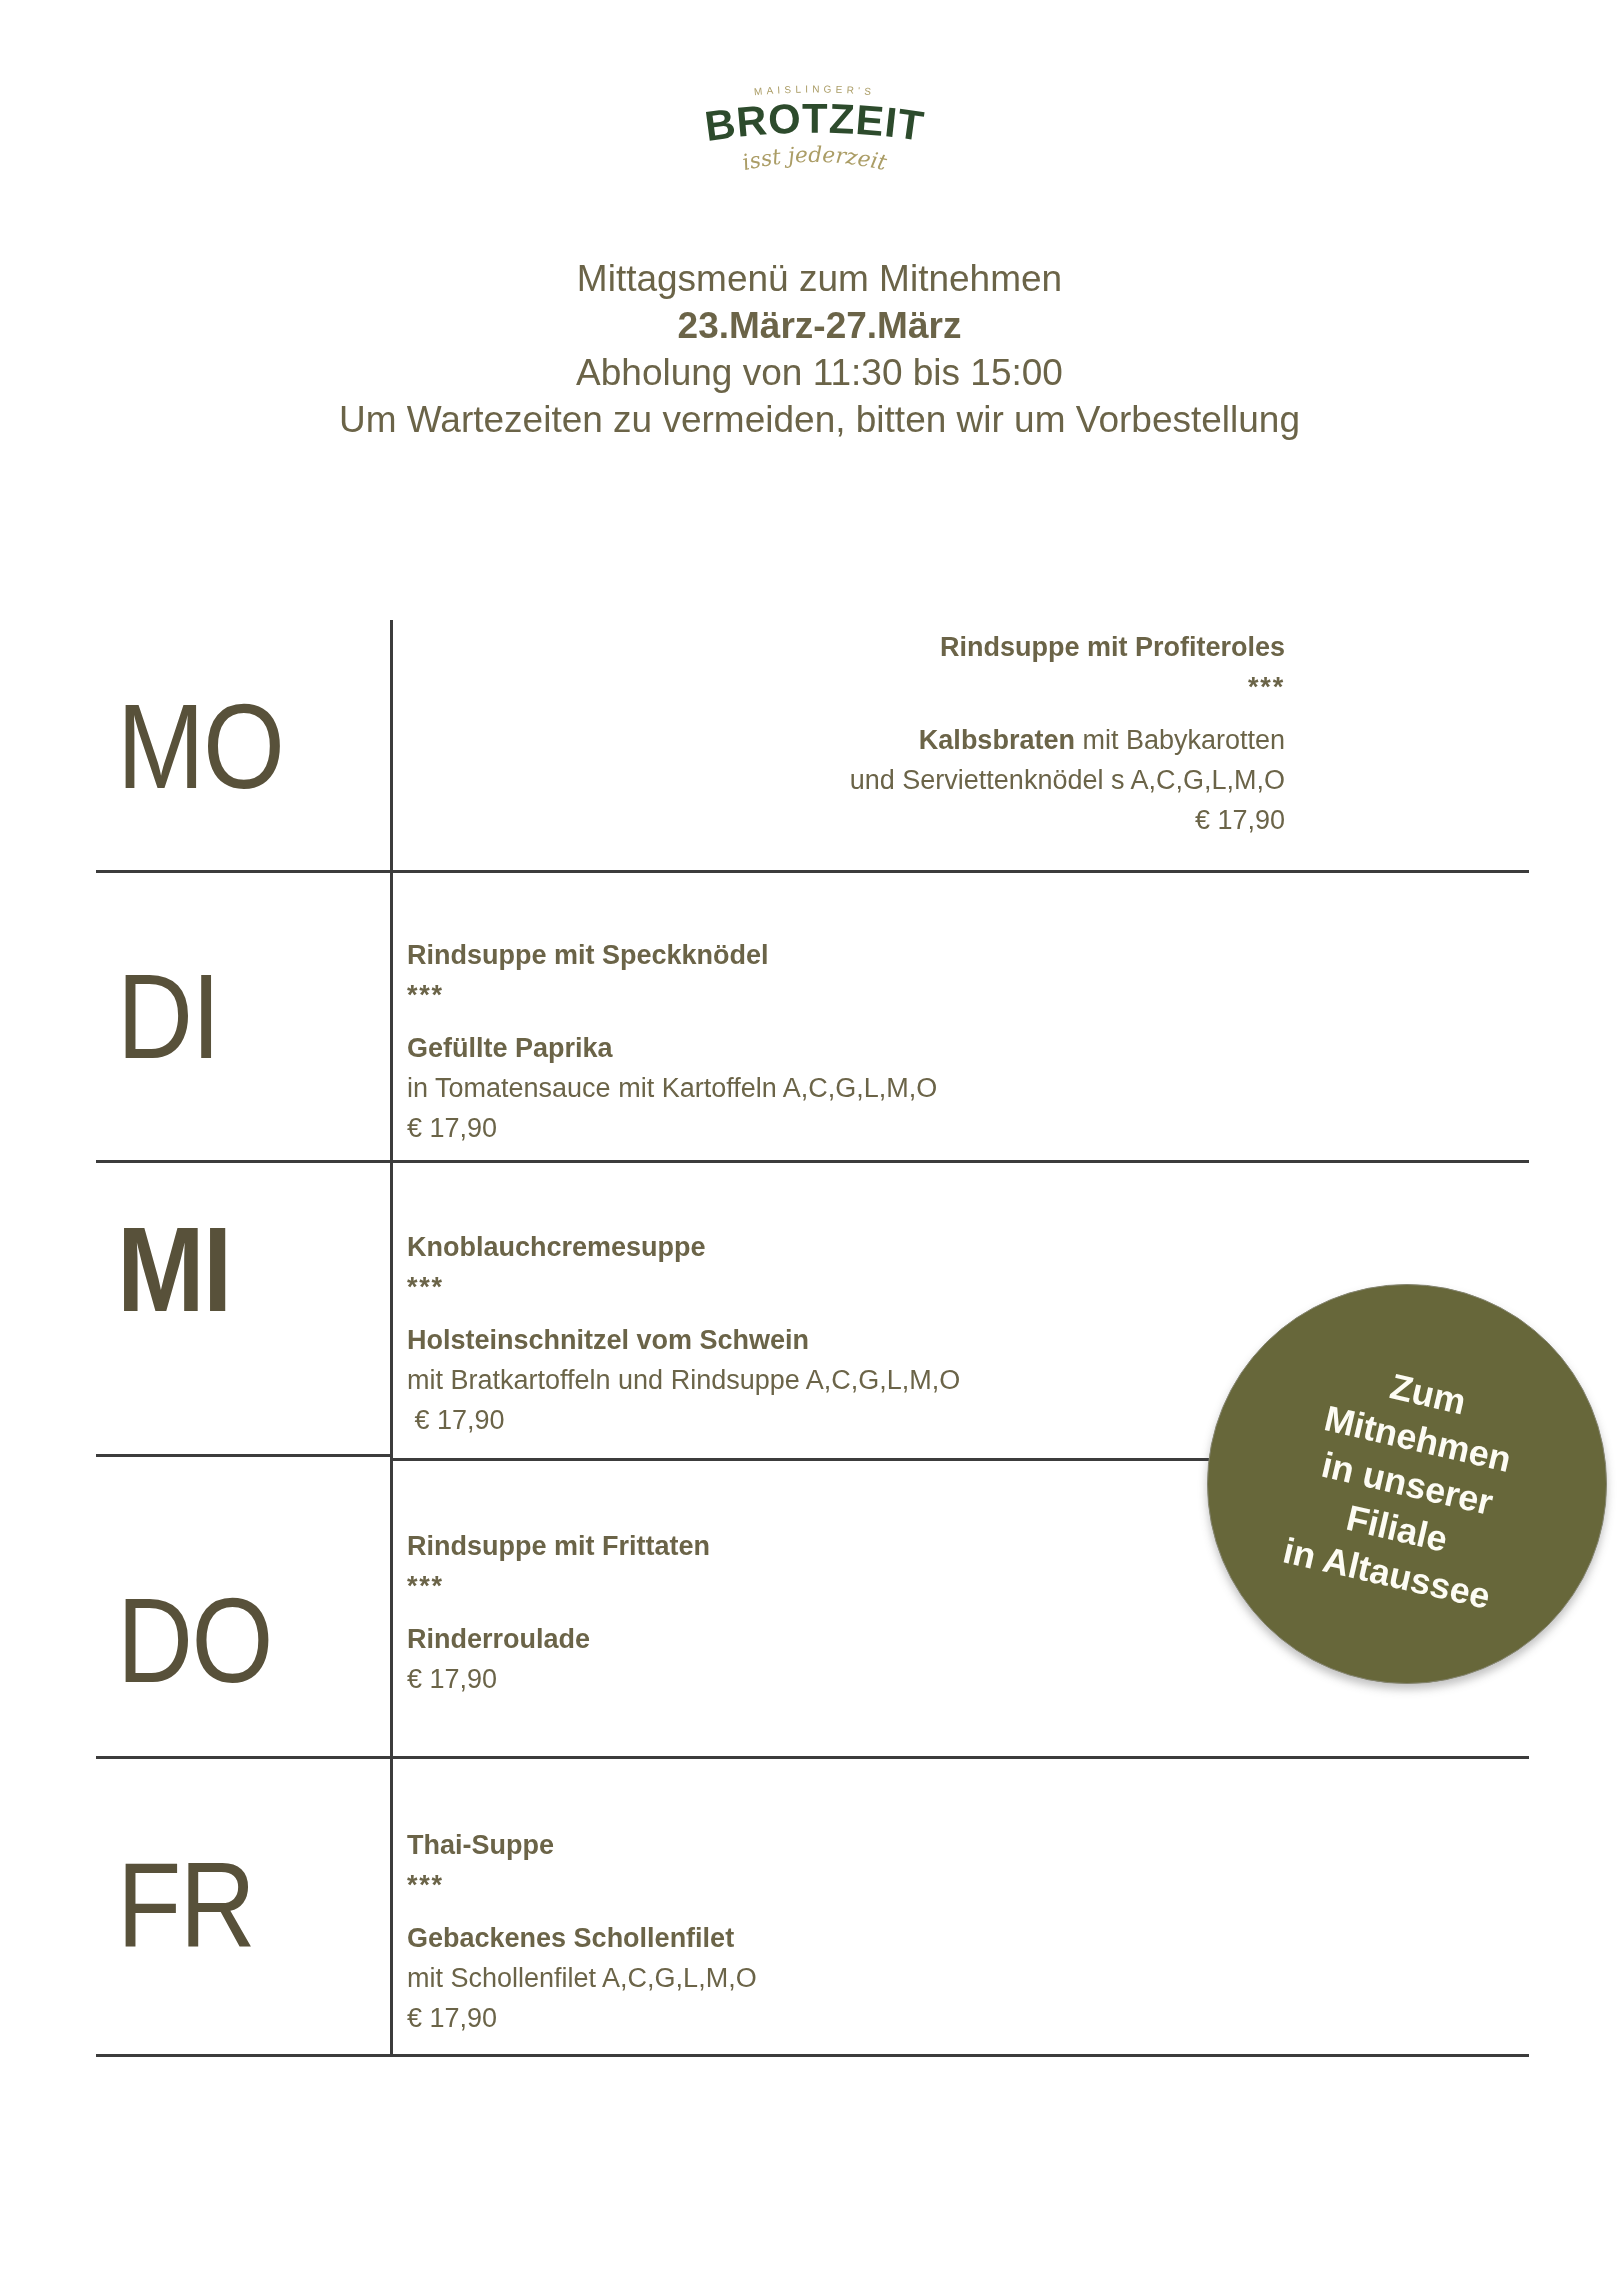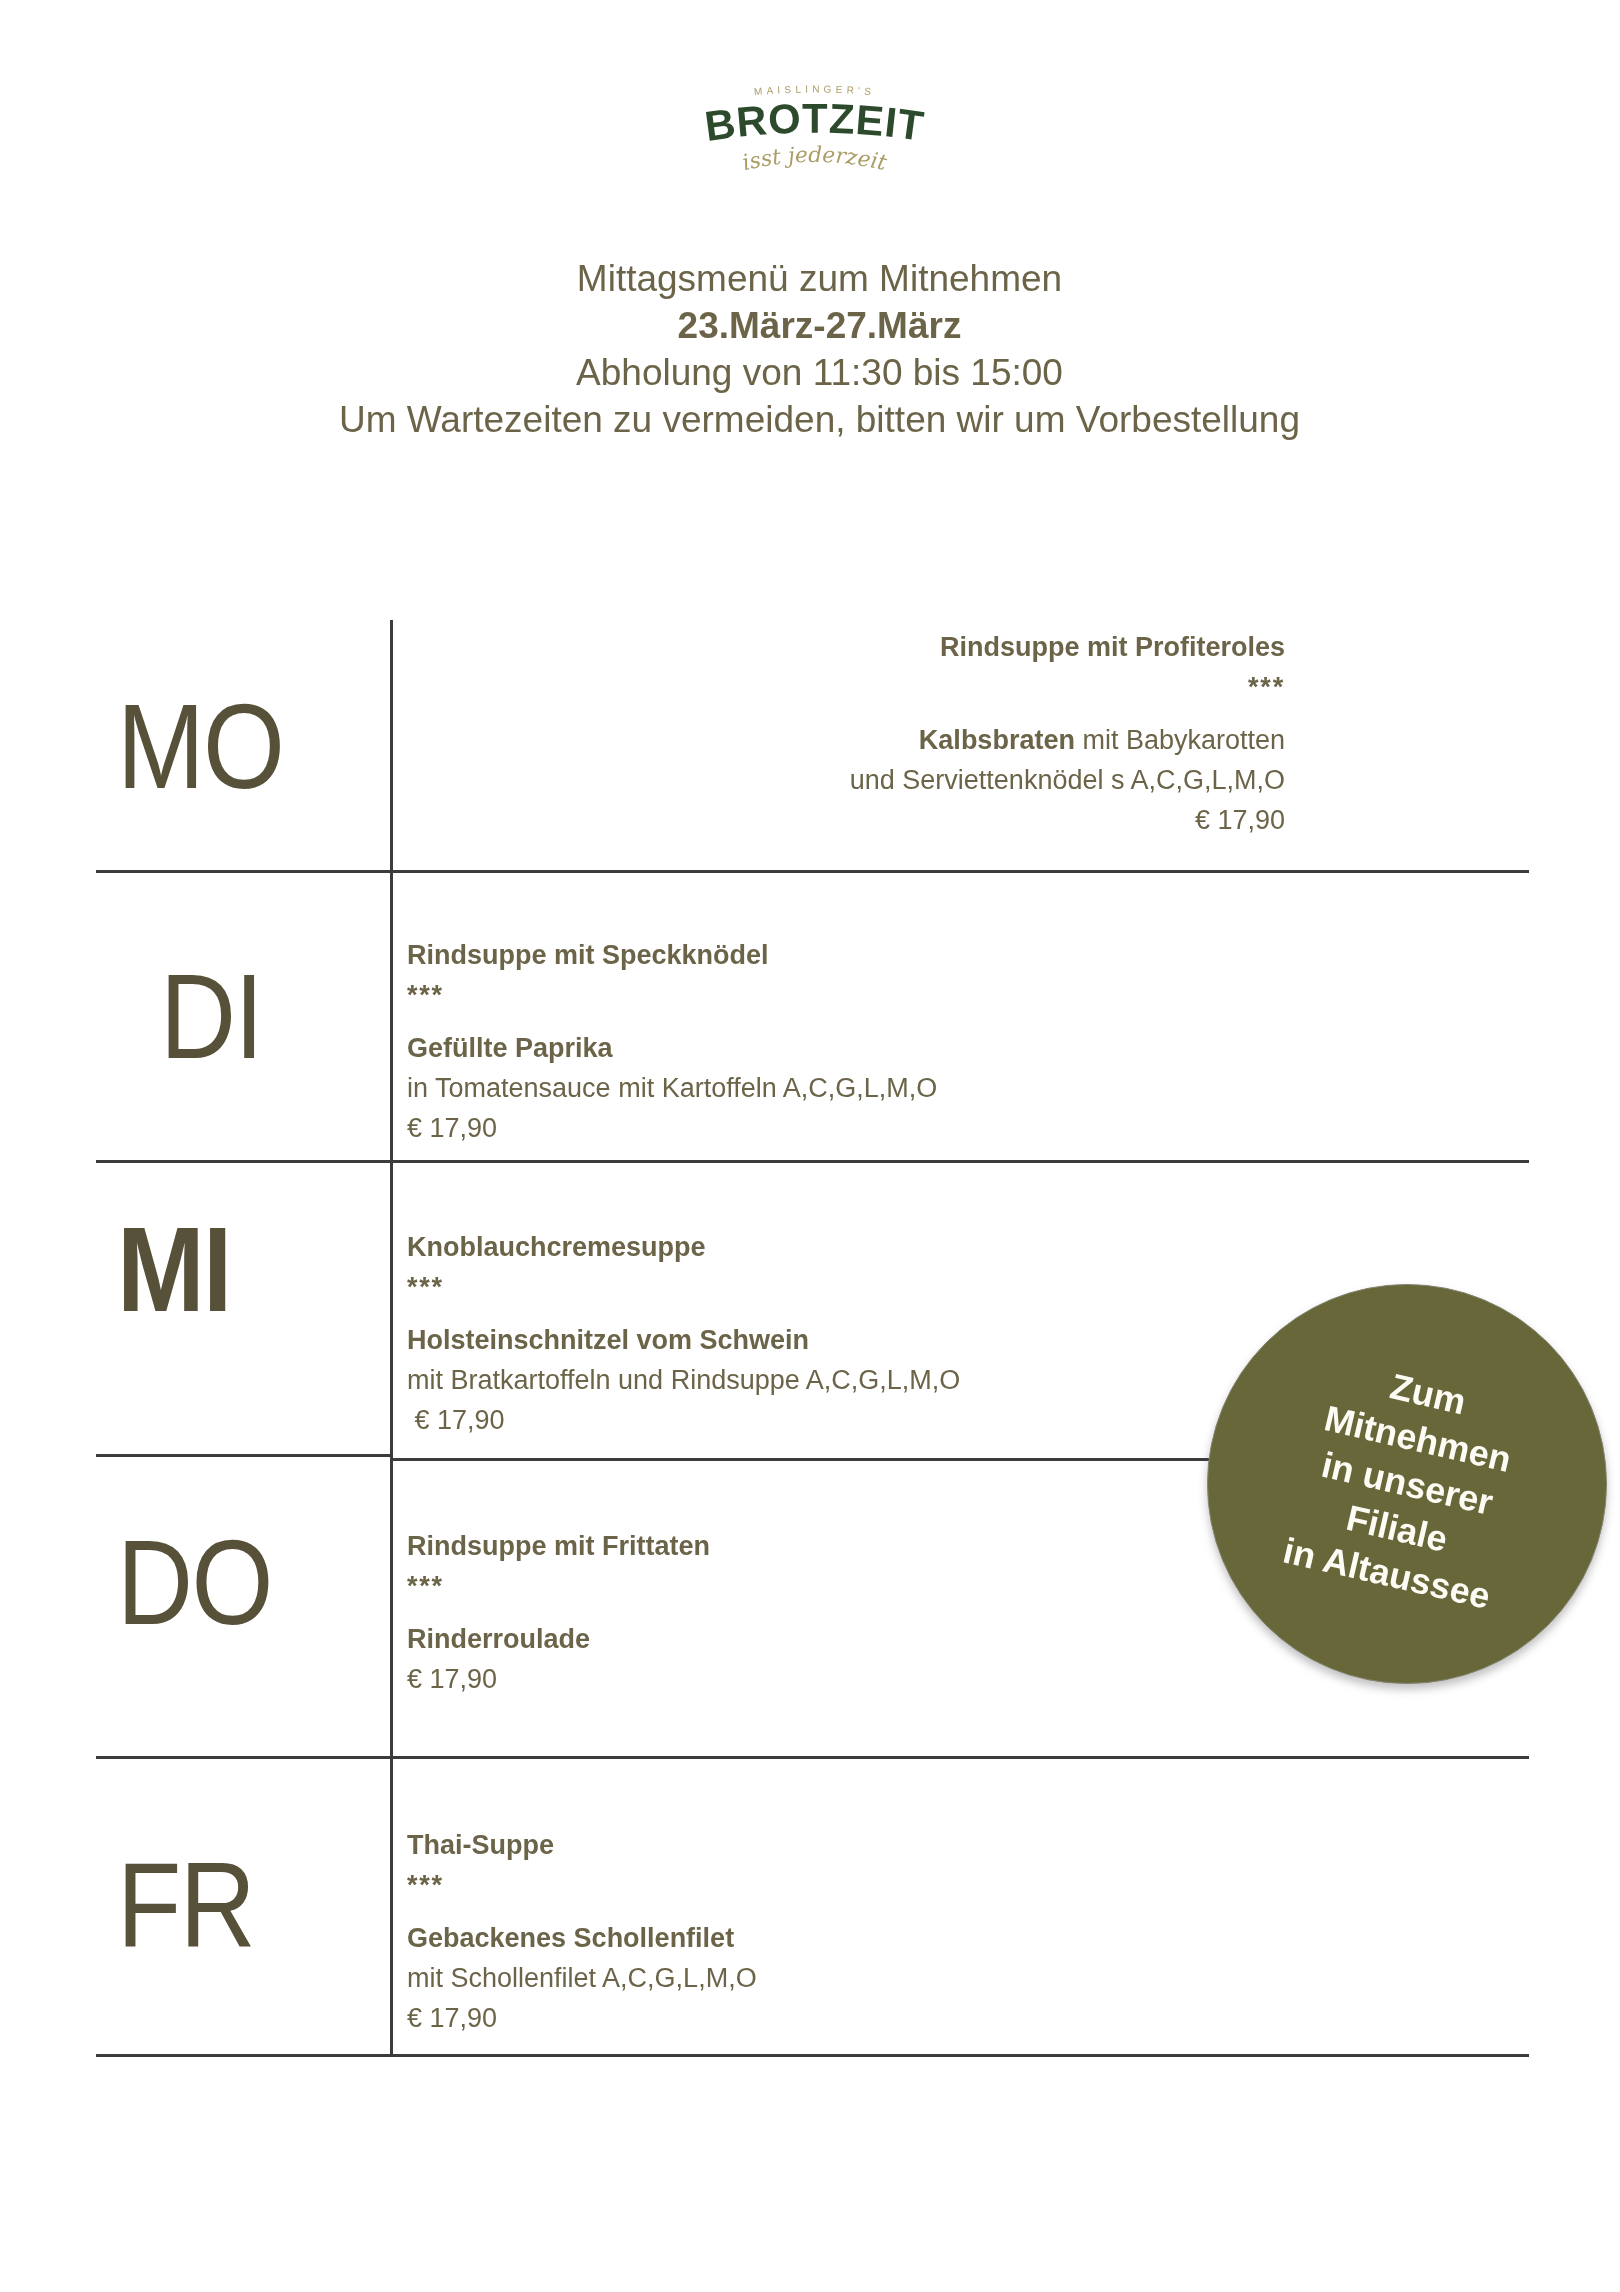--- a/index.html
+++ b/index.html
@@ -86,27 +86,27 @@
   <div class="hline" style="left:96px;top:870px;width:1433px;"></div>
   <div class="hline" style="left:96px;top:1160px;width:1433px;"></div>
   <div class="hline" style="left:96px;top:1454px;width:296px;"></div>
   <div class="hline" style="left:391px;top:1458px;width:1137px;"></div>
   <div class="hline" style="left:96px;top:1756px;width:1433px;"></div>
   <div class="hline" style="left:96px;top:2054px;width:1433px;"></div>
 
   <div class="day-cell" style="top:620px;height:251px;">
       <span class="day-label">MO</span>
     </div>
-  <div class="day-cell" style="top:871px;height:289px;margin-left:43px;">
+  <div class="day-cell" style="top:871px;height:289px;">
       <span class="day-label">DI</span>
     </div>
   <div class="day-cell" style="top:1122px;height:294px;font-weight:bold;">
       <span class="day-label">MI</span>
     </div>
-  <div class="day-cell" style="top:1431px;height:301px;">
+  <div class="day-cell" style="top:1489px;height:301px;">
       <span class="day-label">DO</span>
     </div>
   <div class="day-cell" style="top:1756px;height:297px;">
       <span class="day-label">FR</span>
     </div>
 
   <div class="dishes" style="top:627px;text-align:right;">
     <div class="menu-line bold-line">Rindsuppe mit Profiteroles</div>
     <div class="menu-line sep-line">***</div>
     <div class="menu-line"><span class="bold">Kalbsbraten</span><span> mit Babykarotten</span></div>

